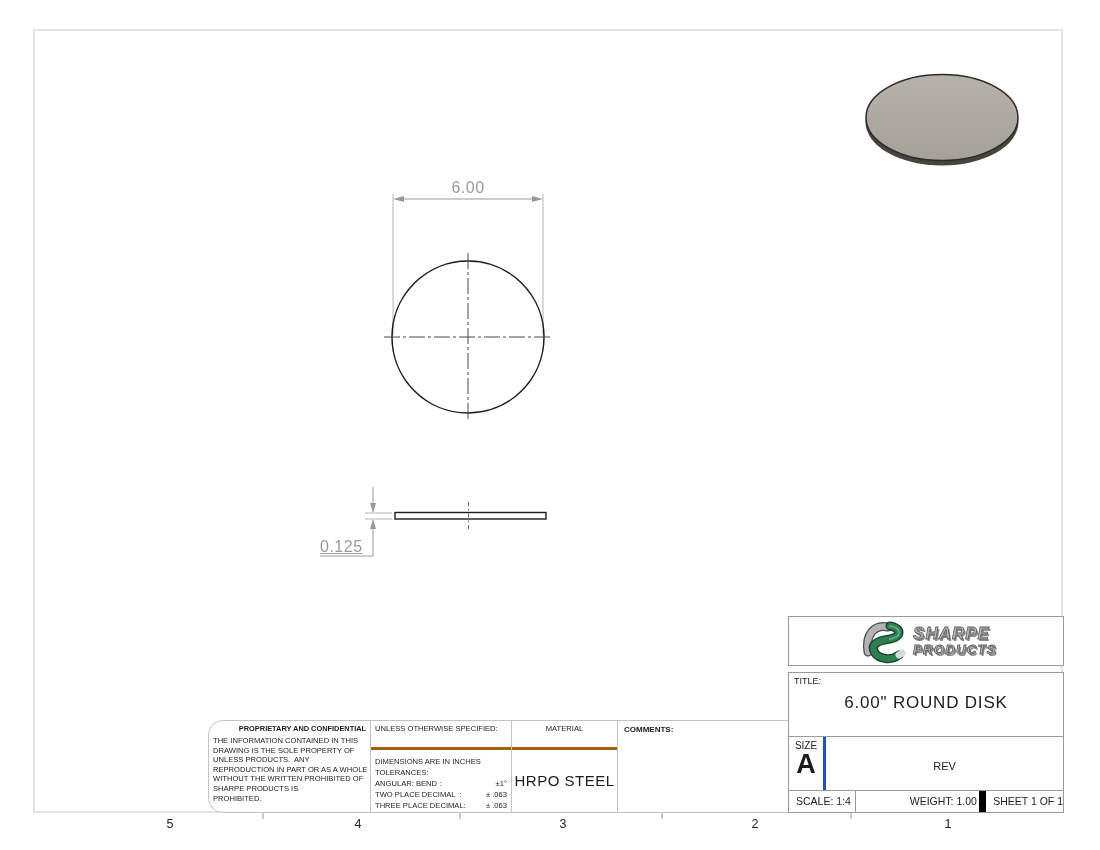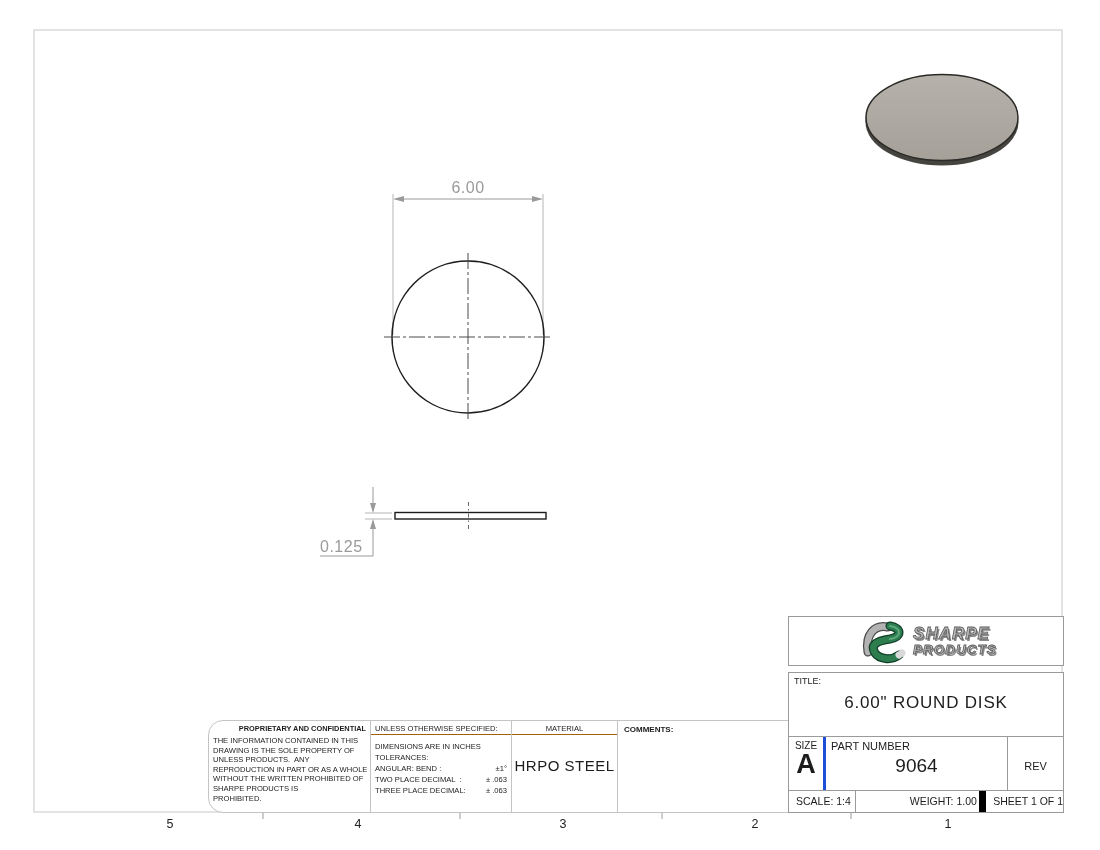--- a/index.html
+++ b/index.html
@@ -9,33 +9,33 @@
 
   
   #sheet-frame{left:33px;top:29px;width:1030px;height:784px;border:2px solid #e3e3e3;}
 
   
   #linework{left:0;top:0;width:1100px;height:850px;pointer-events:none;}
 
   
   .dim-text{color:#9a9a9a;font-size:16px;letter-spacing:0.5px;}
   #dim-diameter{left:438px;top:179px;width:60px;text-align:center;}
-  #dim-thickness{left:320px;top:538px;width:52px;text-align:left;}
+  #dim-thickness{left:320px;top:538px;width:52px;text-align:left;text-decoration:underline;}
 
   
   .zone-num{top:817px;width:30px;text-align:center;font-size:12.5px;color:#222;}
 
   
   .info-box{top:720px;height:93px;border:1px solid #c4c4c4;background:#fff;}
   #prop-box{left:208px;width:189px;border-radius:15px;}
   #tol-box{left:370px;width:142px;}
   #mat-box{left:511px;width:107px;}
   #com-box{left:617px;width:204px;}
   .box-header{font-size:7.6px;font-weight:bold;text-align:center;padding-top:3px;}
-  .box-header.rule{border-bottom:1px solid #a16207;padding-bottom:1px;}
+  .box-header.rule{border-bottom:3px solid #a16207;padding-bottom:14px;}
   .prop-line{font-size:7.6px;line-height:9.6px;padding-left:4px;white-space:pre;}
   #prop-box .box-header{margin-bottom:3px;}
   .tol-line{font-size:7.6px;line-height:11px;padding:0 4px;white-space:pre;}
   .tol-row{display:flex;justify-content:space-between;font-size:7.6px;line-height:11px;padding:0 4px;white-space:pre;}
   #tol-body{padding-top:6px;}
   #mat-value{font-size:15px;text-align:center;margin-top:22px;letter-spacing:0.5px;font-weight:400;}
   #com-label{font-size:8px;font-weight:bold;padding:4px 0 0 6px;text-align:left;}
   #mat-box .box-header, #tol-box .box-header{font-weight:normal;}
   #tol-box .box-header{text-align:left;padding-left:4px;}
   #prop-box .box-header{font-size:7.4px;}
@@ -195,24 +195,20 @@
 <div class="abs tb" id="tb-title-row">
   <div id="title-label">TITLE:</div>
   <div id="title-value">6.00" ROUND DISK</div>
 </div>
 
 <div class="abs tb" id="tb-size-row">
   <div class="cell" id="cell-size">
     <div class="cell-label">SIZE</div>
     <div id="size-value">A</div>
   </div>
-  <div class="cell" id="cell-part">
-    <div id="part-label">PART NUMBER</div>
-    <div id="part-value">9064</div>
-  </div>
   <div class="cell" id="cell-rev">
     <div id="rev-label" class="cell-label">REV</div>
   </div>
 </div>
 
 <div class="abs tb" id="tb-scale-row">
   <div class="scale-cell" id="cell-scale">SCALE: 1:4</div>
   <div class="scale-cell" id="cell-weight">WEIGHT: 1.00</div>
   <div class="scale-cell" id="cell-sheet">SHEET 1 OF 1</div>
 </div>

